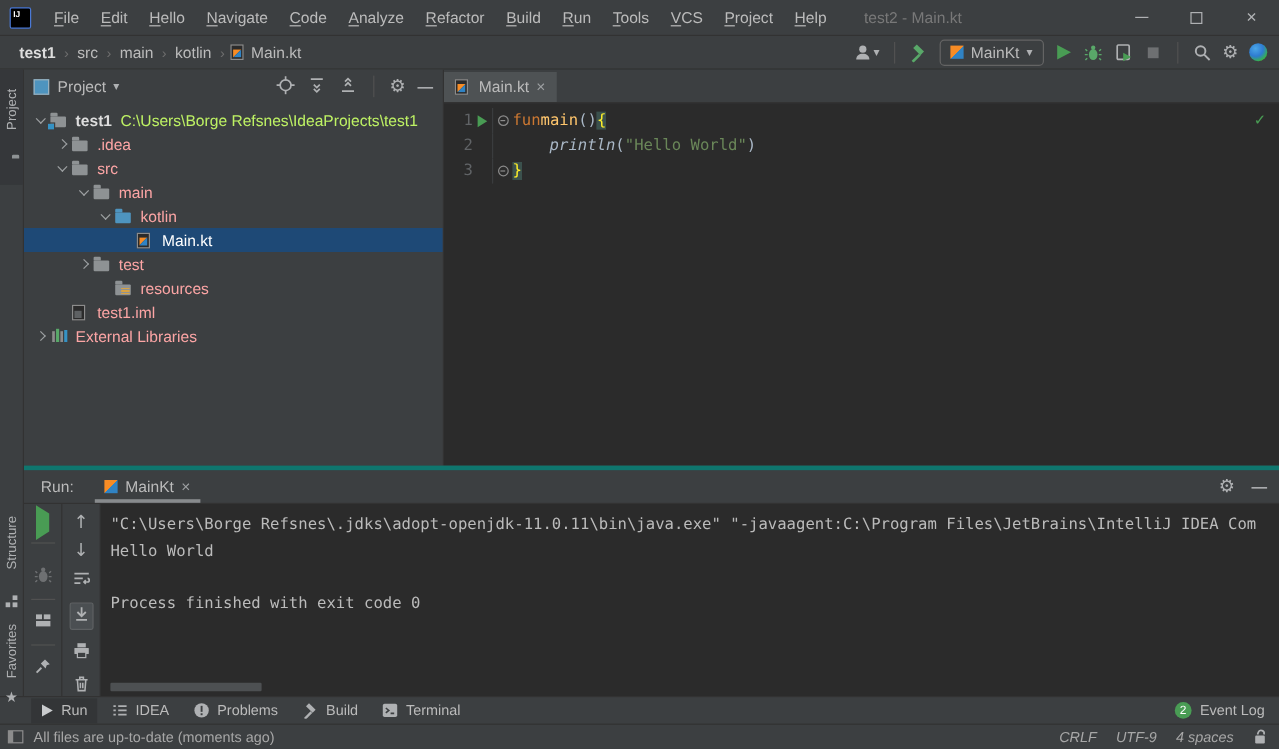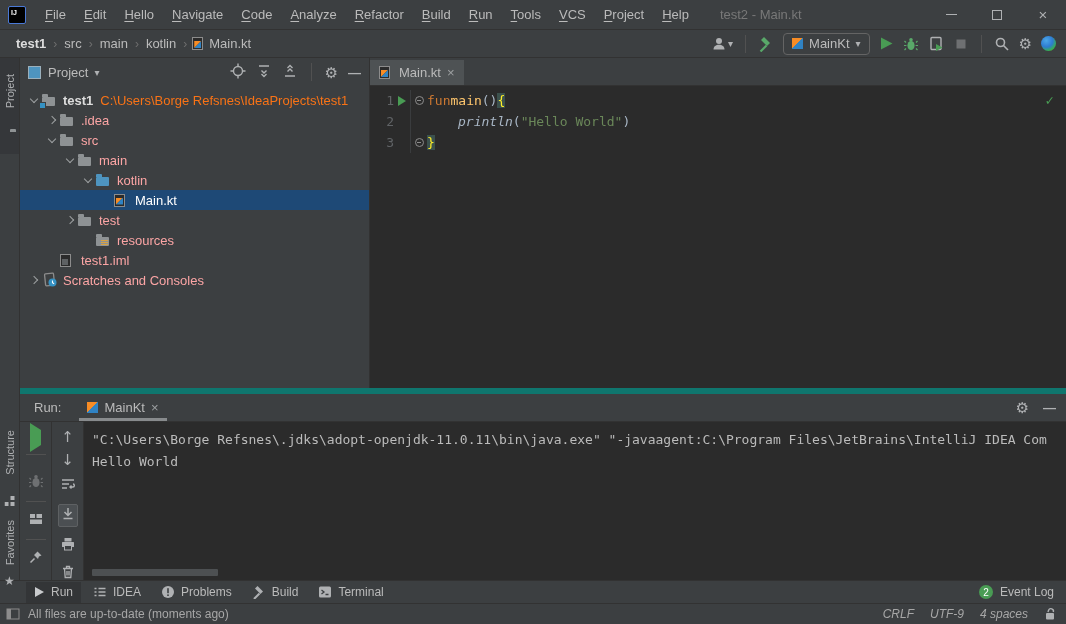--- a/index.html
+++ b/index.html
@@ -62,21 +62,21 @@
   .folder.srcroot { background:#4E94BF; }
   .folder.res::after { content:''; position:absolute; right:1px; bottom:1px; width:7px; height:5px; background:repeating-linear-gradient(to bottom,#D9A343 0 1px,transparent 1px 2px); }
   .folder.rootp::after { content:''; position:absolute; left:-2px; bottom:-2px; width:5px; height:5px; background:#3592C4; outline:1px solid #3C3F41; }
   .kfile { width:11px; height:13px; border:1px solid #8C8C8C; background:#2B2B2B; position:relative; }
   .kfile::before { content:''; position:absolute; left:1px; bottom:1px; width:7px; height:7px; background:#F78C25; clip-path:polygon(0 0,100% 0,0 100%); }
   .kfile::after { content:''; position:absolute; left:1px; bottom:1px; width:7px; height:7px; background:#3083C4; clip-path:polygon(100% 0,100% 100%,0 100%); }
   .imlfile { width:11px; height:13px; border:1px solid #8C8C8C; background:#2B2B2B; position:relative; }
   .imlfile::before { content:''; position:absolute; left:1px; bottom:1px; width:6px; height:6px; background:#5E6163; }
   .tlabel { color:#fca5a5; margin-left:3px; }
   .tlabel.bold { color:#DDDDDD; font-weight:bold; }
-  .tpath { color:#f97316; margin-left:7px; }
+  .tpath { color:#bef264; margin-left:7px; }
 
   
   .editor-pane { flex:1; display:flex; flex-direction:column; background:#2B2B2B; min-width:0; }
   .tabbar { height:28px; background:#3C3F41; border-bottom:1px solid #323232; display:flex; align-items:flex-end; flex:none; }
   .etab { height:25px; background:#4E5254; display:flex; align-items:center; gap:6px; padding:0 9px; color:#BBBBBB; }
   .tab-close { color:#9DA0A2; font-size:13px; }
   .code-area { flex:1; position:relative; font-family:"DejaVu Sans Mono", monospace; font-size:13px; padding-top:4px; }
   .cline { height:21px; display:flex; align-items:center; }
   .gutter { width:40px; flex:none; text-align:right; color:#606366; padding-right:4px; display:flex; align-items:center; justify-content:flex-end; gap:4px; }
   .gplay { width:0; height:0; border-left:8px solid #499C54; border-top:5px solid transparent; border-bottom:5px solid transparent; }
@@ -87,21 +87,21 @@
   .tok-kw { color:#CC7832; }
   .tok-fn { color:#FFC66D; }
   .tok-pl { color:#A9B7C6; }
   .tok-it { color:#A9B7C6; font-style:italic; }
   .tok-str { color:#6A8759; }
   .tok-brace { color:#FFEF28; background:#3B514D; }
   .indent { display:inline-block; width:31px; }
   .editor-check { position:absolute; top:6px; right:12px; color:#499C54; font-size:14px; font-weight:bold; }
 
   
-  .runpanel { height:192px; flex:none; display:flex; flex-direction:column; border-top:6px solid #0f766e; }
+  .runpanel { height:192px; flex:none; display:flex; flex-direction:column; border-top:4px solid #0f766e; }
   .run-header { height:28px; background:#3C3F41; display:flex; align-items:center; padding:0 10px 0 14px; flex:none; border-bottom:1px solid #323232; }
   .run-label { color:#BBBBBB; margin-right:18px; }
   .rtab { height:27px; display:flex; align-items:center; gap:6px; padding:0 8px; position:relative; }
   .rtab .underline { position:absolute; left:0; right:0; bottom:0; height:3px; background:#888B8D; }
   .run-header .rh-icons { margin-left:auto; display:flex; align-items:center; gap:14px; }
   .run-body { flex:1; display:flex; min-height:0; background:#3C3F41; }
   .icol { width:32px; flex:none; border-right:1px solid #323232; display:flex; flex-direction:column; align-items:center; padding-top:8px; gap:9px; }
   .isep { width:20px; height:1px; background:#515151; }
   .cplay { width:0; height:0; border-left:11px solid #499C54; border-top:7px solid transparent; border-bottom:7px solid transparent; }
   .cstop { width:12px; height:12px; background:#6E7072; }
@@ -333,27 +333,28 @@
             <div class="trow" style="padding-left:24px">
               <span class="chev none"></span>
               <span class="ticon">
                   <span class="imlfile"></span>
                 </span>
               <span class="tlabel">test1.iml</span>
             </div>
             <div class="trow" style="padding-left:6px">
               <span class="chev right"></span>
               <span class="ticon">
-                <svg width="16" height="16">
-                    <rect x="3" y="1.5" width="9" height="12" rx="1" fill="none" stroke="#8C8C8C" stroke-width="1.3" transform="rotate(-6 7 7)"></rect>
-                    <circle cx="10.5" cy="10.5" r="4" fill="#3592C4"></circle>
-                    <path d="M10.5 8.5v2.2l1.6 1" stroke="#FFF" stroke-width="1.1" fill="none"></path>
+                <svg width="16" height="14" fill="#8C8C8C">
+                    <rect x="1.5" y="3" width="2.2" height="9"></rect>
+                    <rect x="4.7" y="1" width="2.6" height="11" fill="#59A869"></rect>
+                    <rect x="8.3" y="3" width="2.2" height="9"></rect>
+                    <rect x="11.5" y="2" width="2.6" height="10" fill="#3592C4"></rect>
                   </svg>
               </span>
-              <span class="tlabel">Scratches and Consoles</span>
+              <span class="tlabel">External Libraries</span>
             </div>
           </div>
         </div>
 
         <div class="editor-pane">
           <div class="tabbar">
             <div class="etab">
               <span class="ticon" style="width:14px">
                   <span class="kfile"></span>
                 </span>
@@ -470,20 +471,21 @@
             <span>
               <svg width="16" height="16" stroke="#AFB1B3" stroke-width="1.3" fill="none">
                   <path d="M3 4.5h10 M6.5 4V2.5h3V4 M4.5 4.5l.7 9h5.6l.7-9 M7 7v4.5 M9 7v4.5"></path>
                 </svg>
             </span>
           </div>
           <div class="console">
             <div class="conline">"C:\Users\Borge Refsnes\.jdks\adopt-openjdk-11.0.11\bin\java.exe" "-javaagent:C:\Program Files\JetBrains\IntelliJ IDEA Com</div>
             <div class="conline">Hello World</div>
             <div class="conline"></div>
+            <div class="conline">Process finished with exit code 0</div>
             <div class="hscroll"></div>
           </div>
         </div>
       </div>
     </div>
   </div>
 
   <div class="twbar">
     <div class="twbtn active">
       <svg width="11" height="12">

